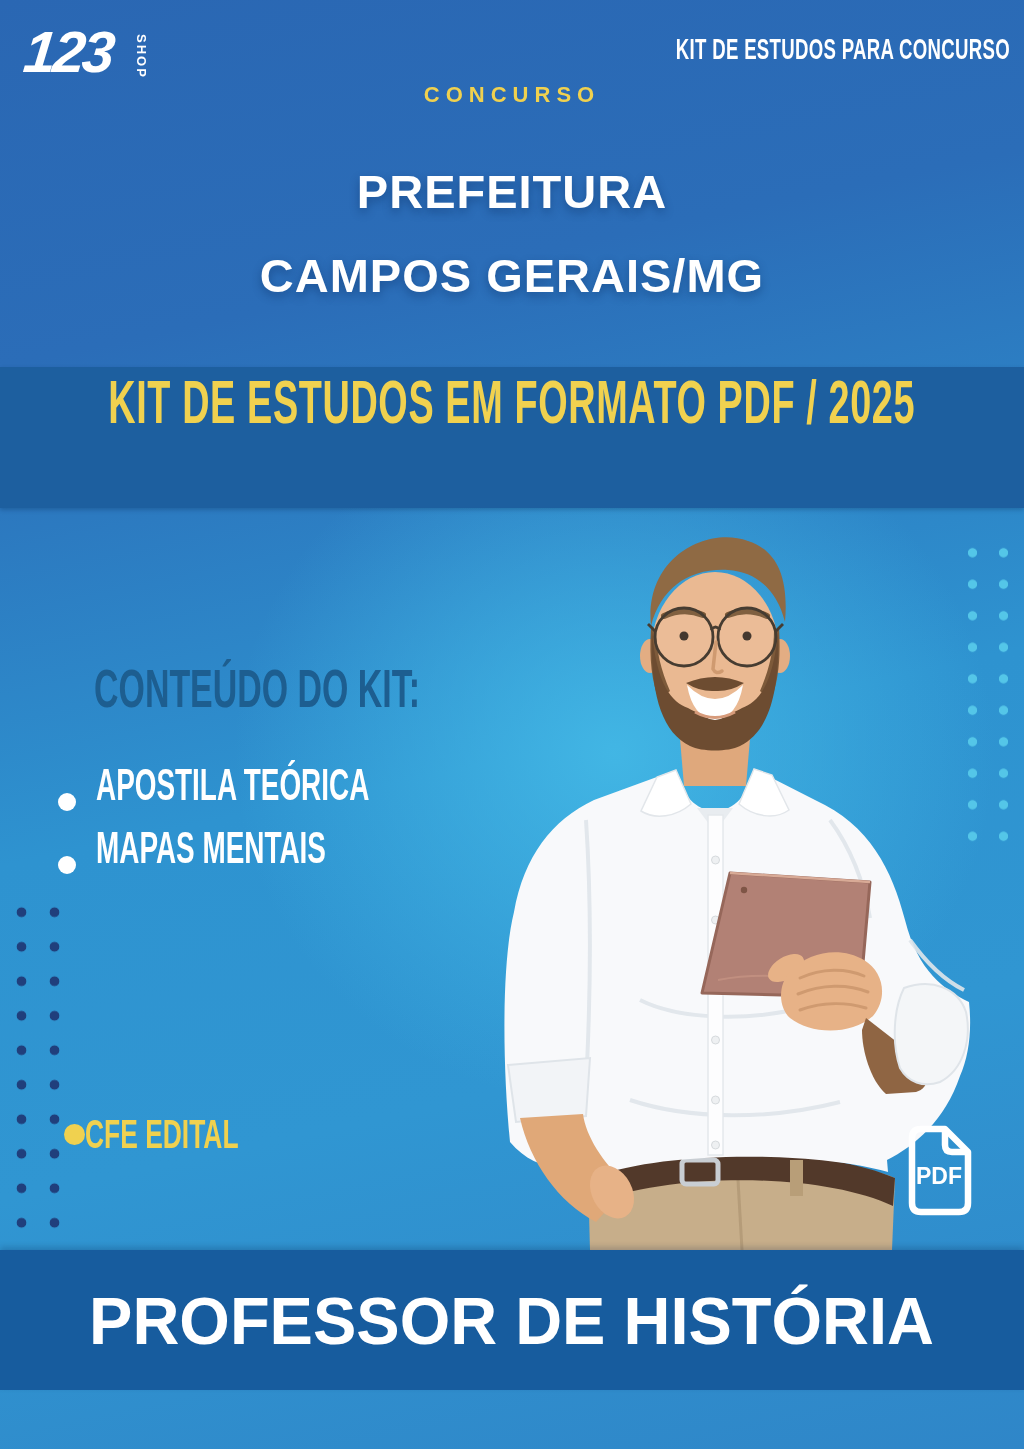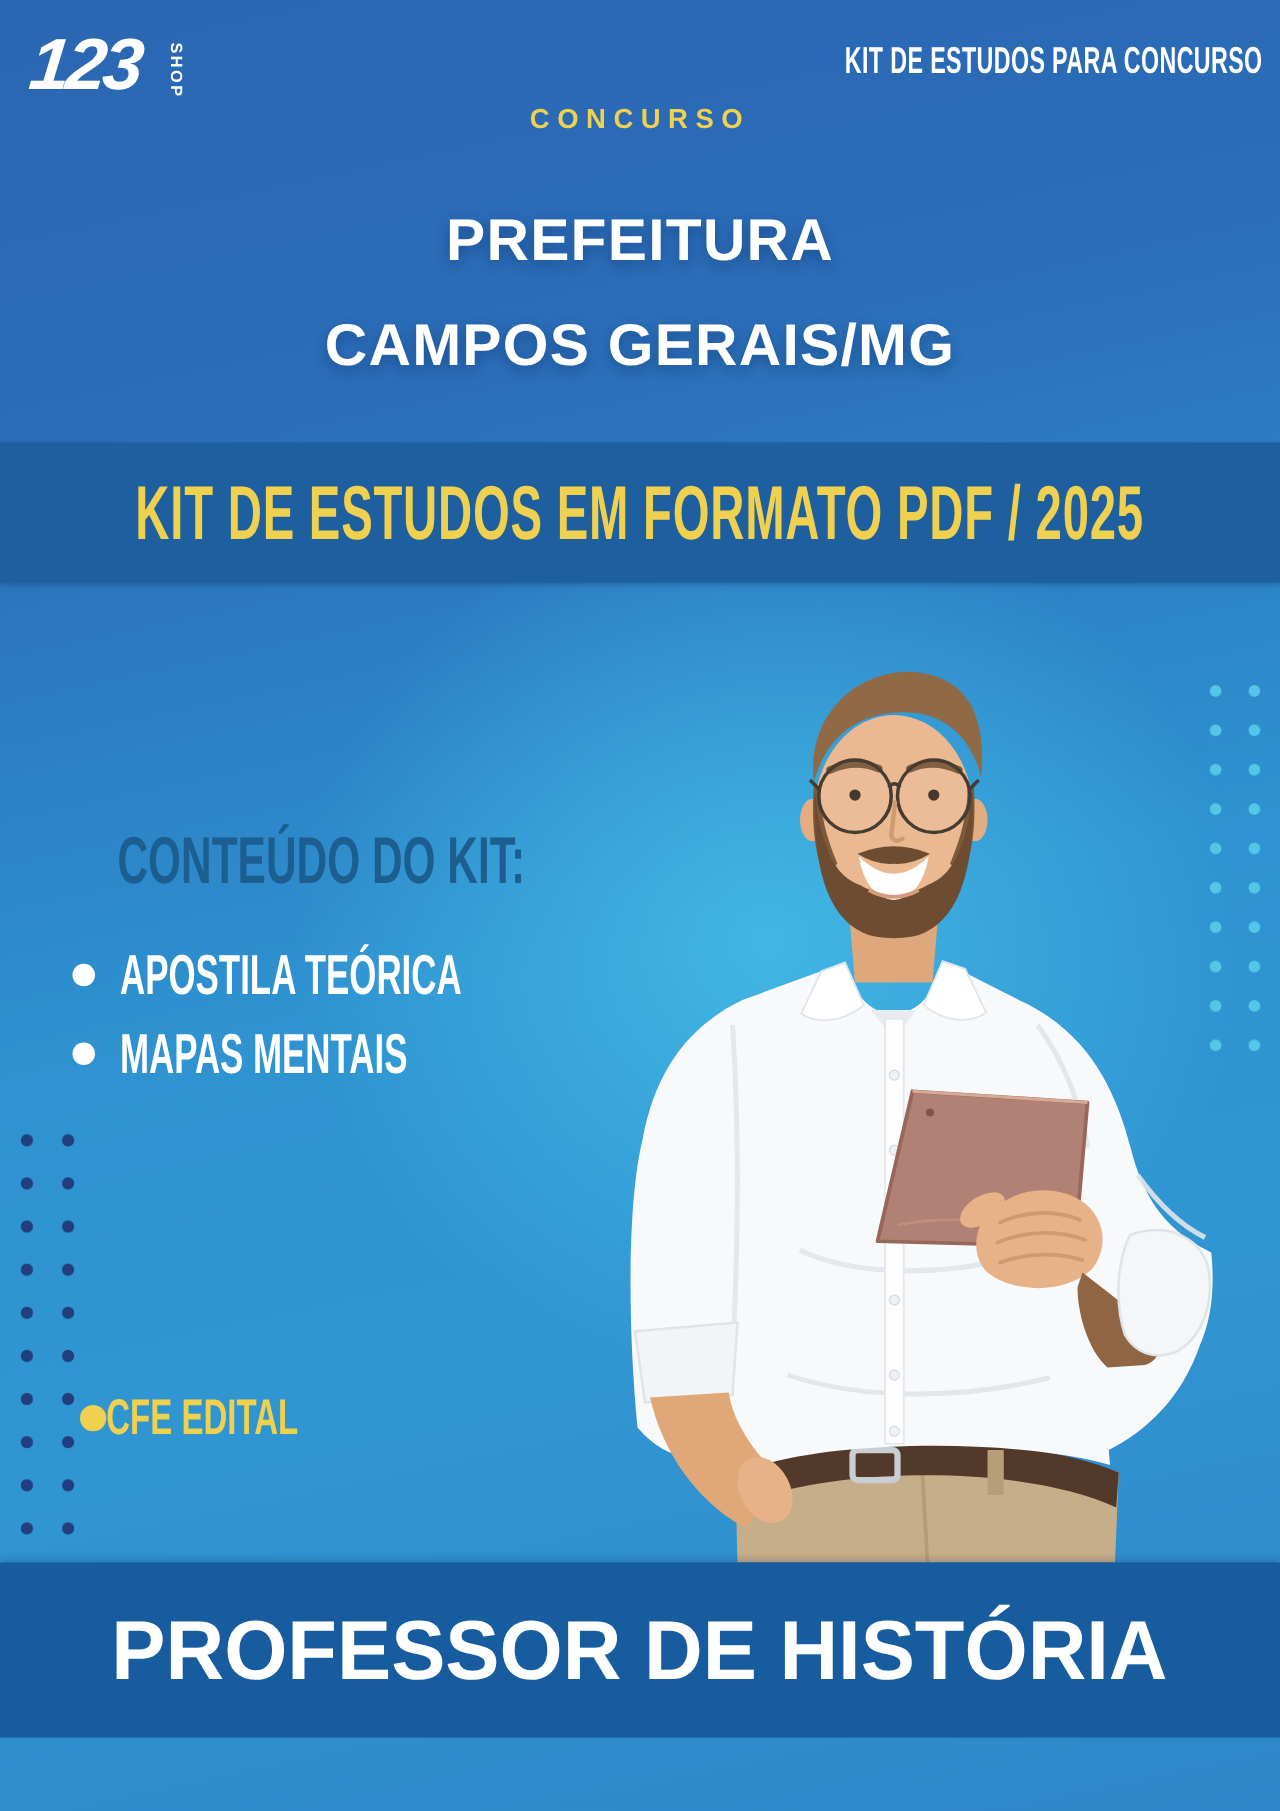--- a/index.html
+++ b/index.html
@@ -33,29 +33,29 @@
   
   .top-tagline{position:absolute;right:14px;top:32px;color:#fff;font-weight:bold;font-size:30px;
       white-space:nowrap;transform:scaleX(.62);transform-origin:right top;letter-spacing:.5px;}
   
   .kicker{position:absolute;left:0;top:82px;width:100%;text-align:center;font-size:22px;
       font-weight:bold;letter-spacing:6px;color:var(--accent-yellow);}
   .title{position:absolute;left:0;top:150px;width:100%;text-align:center;color:#fff;
       font-weight:bold;font-size:47px;line-height:84px;letter-spacing:1px;
       text-shadow:0 4px 10px rgba(8,40,90,.4);}
   
-  .banner{position:absolute;left:0;top:354px;width:100%;height:112px;background:var(--banner-blue);
-      display:flex;align-items:center;justify-content:center;box-shadow:0 2px 4px rgba(0,30,70,.25);}
+  .banner{position:absolute;left:0;top:367px;width:100%;height:141px;background:var(--banner-blue);
+      display:flex;align-items:flex-start;justify-content:center;box-shadow:0 2px 4px rgba(0,30,70,.25);}
   .banner-label{font-size:61px;font-weight:bold;color:var(--accent-yellow);white-space:nowrap;
       transform:scaleX(.62);letter-spacing:1px;}
   
   .content-heading{position:absolute;left:94px;top:658px;font-size:53px;font-weight:bold;
       color:var(--heading-blue);white-space:nowrap;transform:scaleX(.64);transform-origin:left top;}
   .kit-list{position:absolute;left:58px;top:748px;list-style:none;}
-  .kit-list li{display:flex;align-items:center;height:63px;gap:20px;}
+  .kit-list li{display:flex;align-items:flex-end;height:63px;gap:20px;}
   .bullet{width:18px;height:18px;border-radius:50%;background:#fff;flex:0 0 auto;}
   .kit-item-label{font-size:45px;font-weight:bold;color:#fff;white-space:nowrap;
       transform:scaleX(.62);transform-origin:left center;}
   .cfe-row{position:absolute;left:64px;top:1106px;display:flex;align-items:center;height:56px;}
   .cfe-row .bullet{width:21px;height:21px;background:var(--accent-yellow);}
   .cfe-label{font-size:40px;font-weight:bold;color:var(--accent-yellow);white-space:nowrap;
       transform:scaleX(.66);transform-origin:left center;}
   
   .person{position:absolute;left:490px;top:520px;width:510px;height:730px;}
   
@@ -201,17 +201,24 @@
           <path d="M 310 490 C 332 482 356 482 376 488"></path>
         </g>
       </g>
 
       <path d="M 376 498 L 430 540 C 442 550 440 568 426 572 L 396 574 C 380 560 372 530 372 510 Z" fill="#8f6543"></path>
       <path d="M 414 468 C 442 458 468 468 476 492 C 482 520 473 550 450 562
                C 433 568 418 562 410 548 C 402 524 403 490 414 468 Z" fill="#f4f6f8" stroke="#dfe4e9" stroke-width="2"></path>
     </svg>
   </div>
 
+  <div class="pdf-badge">
+    <svg width="68" height="94" viewBox="0 0 68 94">
+      <path d="M 16 5 H 40 L 63 28 V 79 Q 63 88 54 88 H 16 Q 7 88 7 79 V 14 Q 7 5 16 5 Z" fill="none" stroke="#ffffff" stroke-width="6.5" stroke-linejoin="round"></path>
+      <path d="M 40 5 V 21 Q 40 28 47 28 H 63" fill="none" stroke="#ffffff" stroke-width="6.5" stroke-linejoin="round"></path>
+      <text x="34" y="60" text-anchor="middle" font-size="23" font-weight="bold" fill="#ffffff" font-family="Liberation Sans, sans-serif">PDF</text>
+    </svg>
+  </div>
 
   <div class="footer">
     <div class="footer-title">PROFESSOR DE HISTÓRIA</div>
   </div>
 </div>
 
 </body></html>

